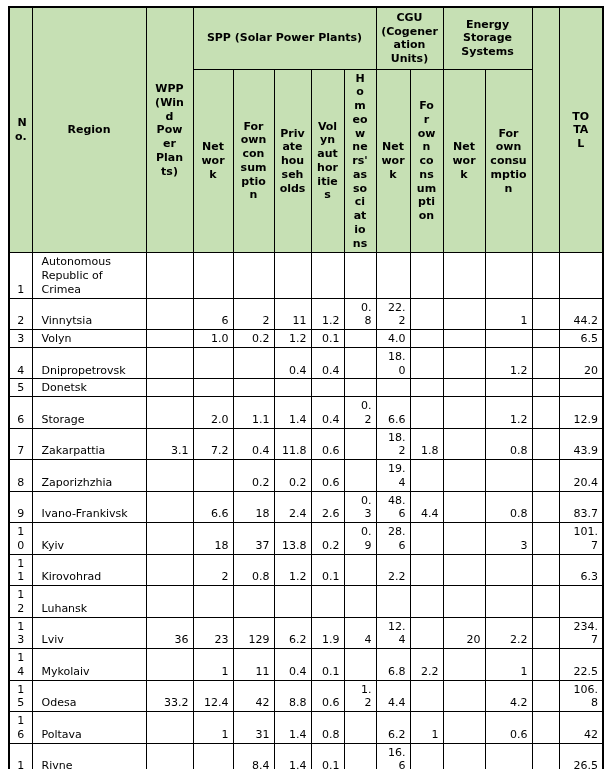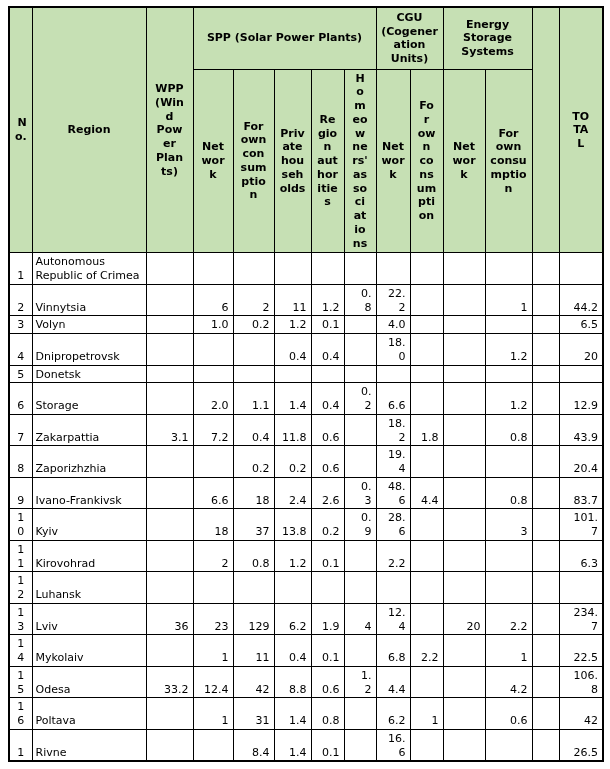--- a/index.html
+++ b/index.html
@@ -24,21 +24,21 @@
   .w-cgu{max-width:59px;}
   .w-net26{max-width:26px;}
   .w-cown{max-width:20px;}
   .w-eown{max-width:38px;}
   .w-bio{max-width:10px;margin-left:40px;}
   .w-tot{max-width:20px;}
   
   tbody td{font-size:11px;line-height:1.25;vertical-align:bottom;
            padding:2px 4px 1px 4px;overflow-wrap:break-word;word-wrap:break-word;}
   td.no{text-align:center;padding-left:5px;padding-right:5px;}
-  td.region{text-align:left;padding-left:3px;padding-right:2px;}
+  td.region{text-align:left;padding-left:9px;padding-right:2px;}
   td.num{text-align:right;}
   td.c-home{padding-left:14px;}
   td.c-cgunet{padding-left:9px;}
   td.c-total{padding-left:12px;}
 </style>
 </head>
 <body>
 
 <div class="page">
   <table class="grid">
@@ -66,21 +66,21 @@
         <th colspan="5">SPP (Solar Power Plants)</th>
         <th colspan="2"><span class="wrapbox w-cgu">CGU (Cogeneration Units)</span></th>
         <th colspan="2">Energy Storage Systems</th>
         <th rowspan="2"><span class="wrapbox w-bio">Biomass</span></th>
         <th rowspan="2"><span class="wrapbox w-tot">TOTAL</span></th>
       </tr>
       <tr class="h2">
         <th><span class="wrapbox w-net28">Network</span></th>
         <th><span class="wrapbox w-fown">For own consumption</span></th>
         <th><span class="wrapbox w-priv">Private households</span></th>
-        <th><span class="wrapbox w-loc">Region authorities</span></th>
+        <th><span class="wrapbox w-loc">Volyn authorities</span></th>
         <th><span class="wrapbox w-home">Homeowners' associations</span></th>
         <th><span class="wrapbox w-net26">Network</span></th>
         <th><span class="wrapbox w-cown">For own consumption</span></th>
         <th><span class="wrapbox w-net26">Network</span></th>
         <th><span class="wrapbox w-eown">For own consumption</span></th>
       </tr>
     </thead>
     <tbody id="table-body">
         <tr>
     <td class="no">1</td>

